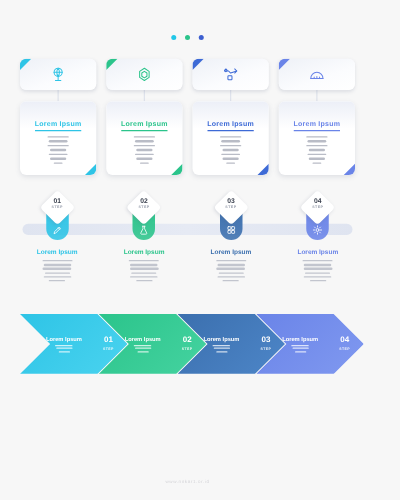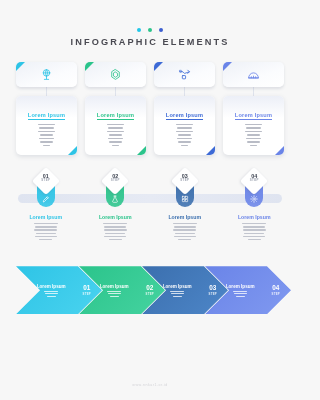--- a/index.html
+++ b/index.html
@@ -118,21 +118,20 @@
 </style>
 </head>
 <body>
 
 <div class="header">
   <div class="dots">
       <div class="dot" style="background: rgb(34, 199, 232);"></div>
       <div class="dot" style="background: rgb(43, 196, 139);"></div>
       <div class="dot" style="background: rgb(61, 95, 208);"></div>
     </div>
-  <div class="title">INFOGRAPHIC ELEMENTS</div>
 </div>
 
 <div class="sec1">
     <div class="col1">
       <div class="icard">
         <div class="fold-tl" style="border-top-color:#2ec4e6"></div>
         <svg viewBox="0 0 24 24" fill="none" stroke="#2ec4e6" stroke-width="1.5" stroke-linecap="round" stroke-linejoin="round">
           <circle cx="12" cy="9" r="6"></circle>
           <path d="M6 9h12M12 3c2.6 2.8 2.6 9.2 0 12M12 3c-2.6 2.8-2.6 9.2 0 12"></path>
           <path d="M12 15v5M8 21h8"></path>

